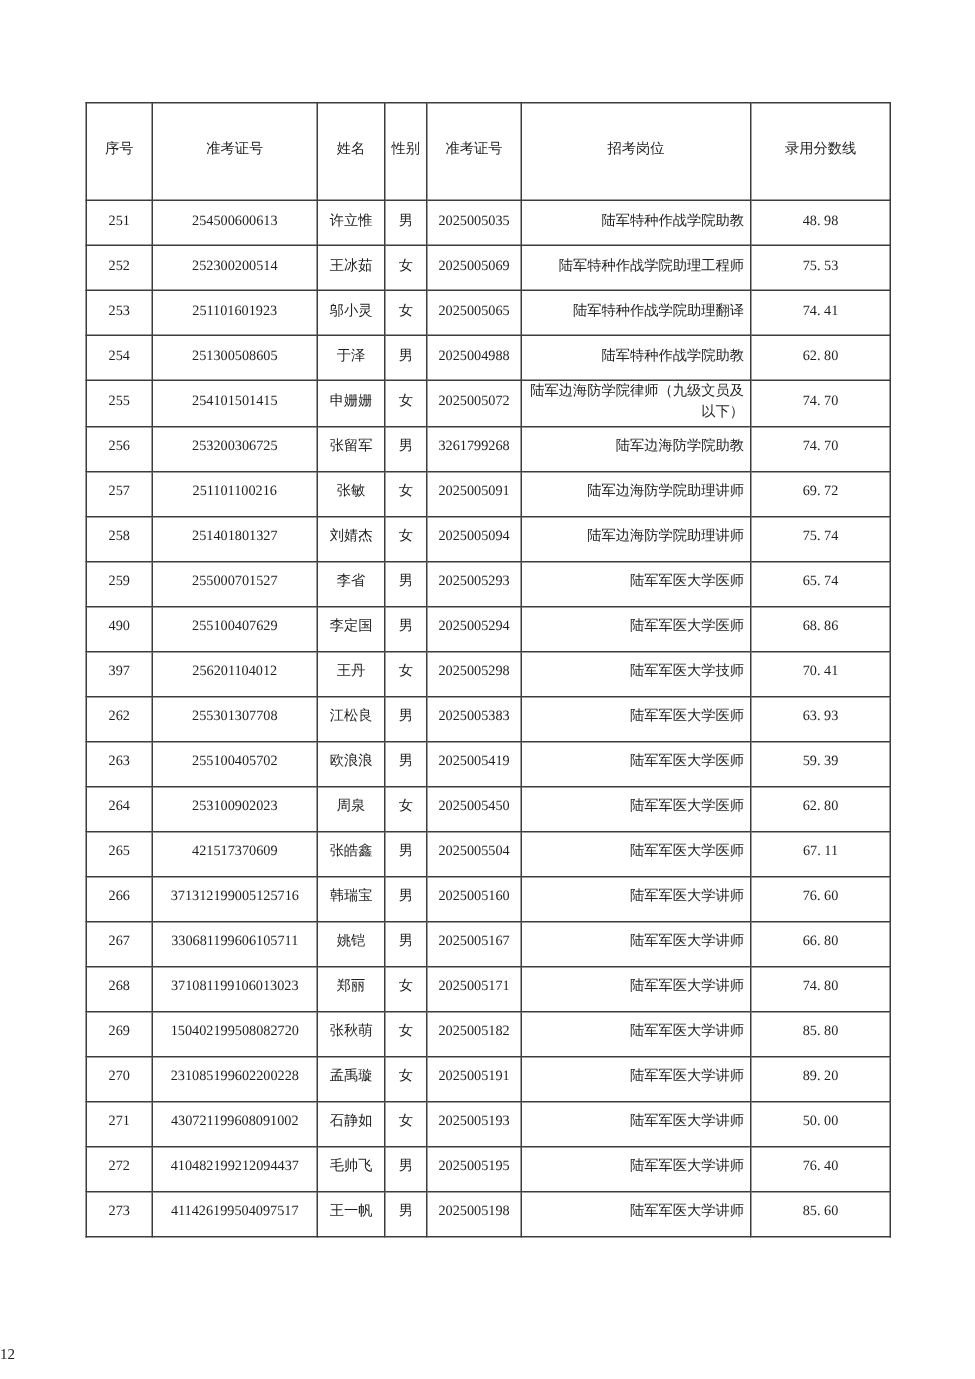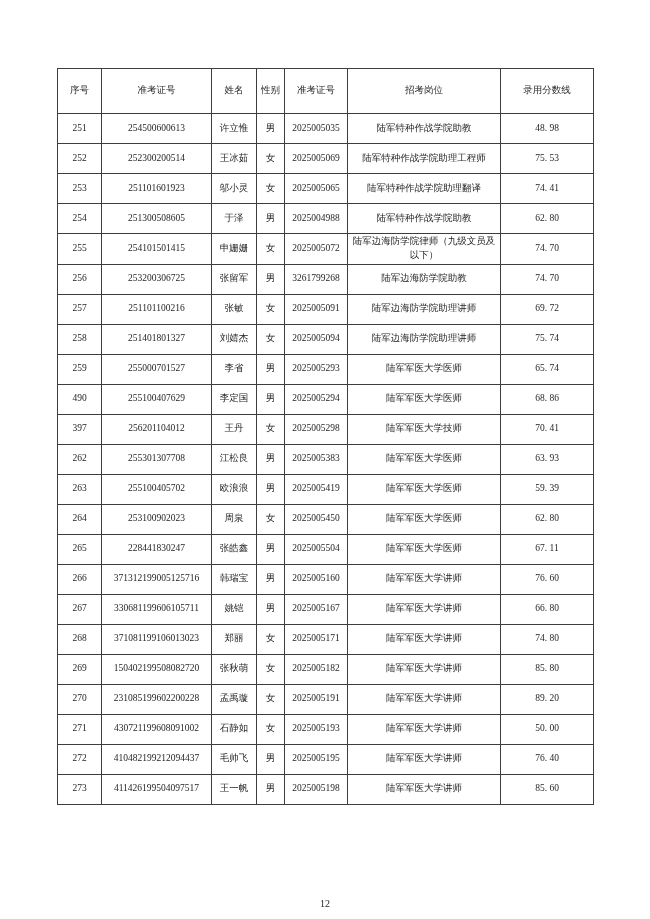--- a/index.html
+++ b/index.html
@@ -27,43 +27,42 @@
     border: 1px solid #3d3d3d;
     font-size: 9.5px;
     font-weight: normal;
     text-align: center;
     vertical-align: middle;
     padding: 1px 3px;
     line-height: 1.45;
     word-break: break-all;
   }
   .score-table thead tr {
-    height: 45px;
+    height: 65px;
   }
   .score-table tbody tr {
     height: 30px;
   }
   .score-table td.cell-job-title {
-    text-align: center;
+    text-align: right;
     padding-left: 4px;
     padding-right: 4px;
   }
   .col-seq      { width: 44px; }
   .col-ticket   { width: 110px; }
   .col-name     { width: 45px; }
   .col-gender   { width: 28px; }
   .col-code     { width: 63px; }
   .col-job      { width: 153px; }
   .col-score    { width: 93px; }
   .page-footer {
     position: absolute;
     left: 0;
     top: 898px;
     width: 100%;
-    text-align: center;
     font-size: 10px;
     color: #1f1f1f;
   }
 </style>
 </head>
 <body>
 
 <table class="score-table">
   <colgroup>
     <col class="col-seq">
@@ -221,21 +220,21 @@
     <td>253100902023</td>
     <td>周泉</td>
     <td>女</td>
     <td>2025005450</td>
     <td class="cell-job-title">陆军军医大学医师</td>
     <td>62. 80</td>
   </tr>
 
   <tr>
     <td>265</td>
-    <td>228441830247</td>
+    <td>421517370609</td>
     <td>张皓鑫</td>
     <td>男</td>
     <td>2025005504</td>
     <td class="cell-job-title">陆军军医大学医师</td>
     <td>67. 11</td>
   </tr>
 
   <tr>
     <td>266</td>
     <td>371312199005125716</td>

